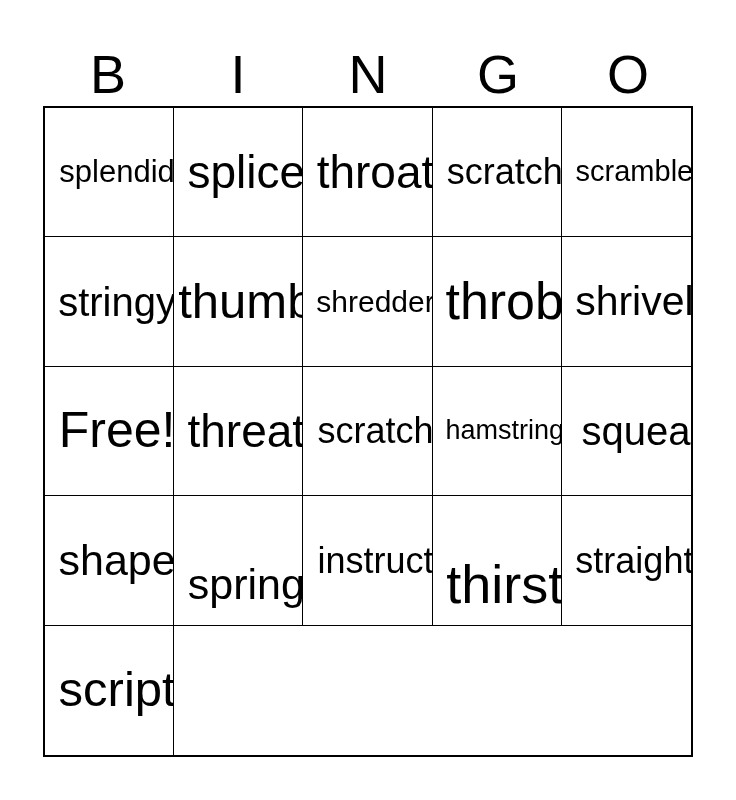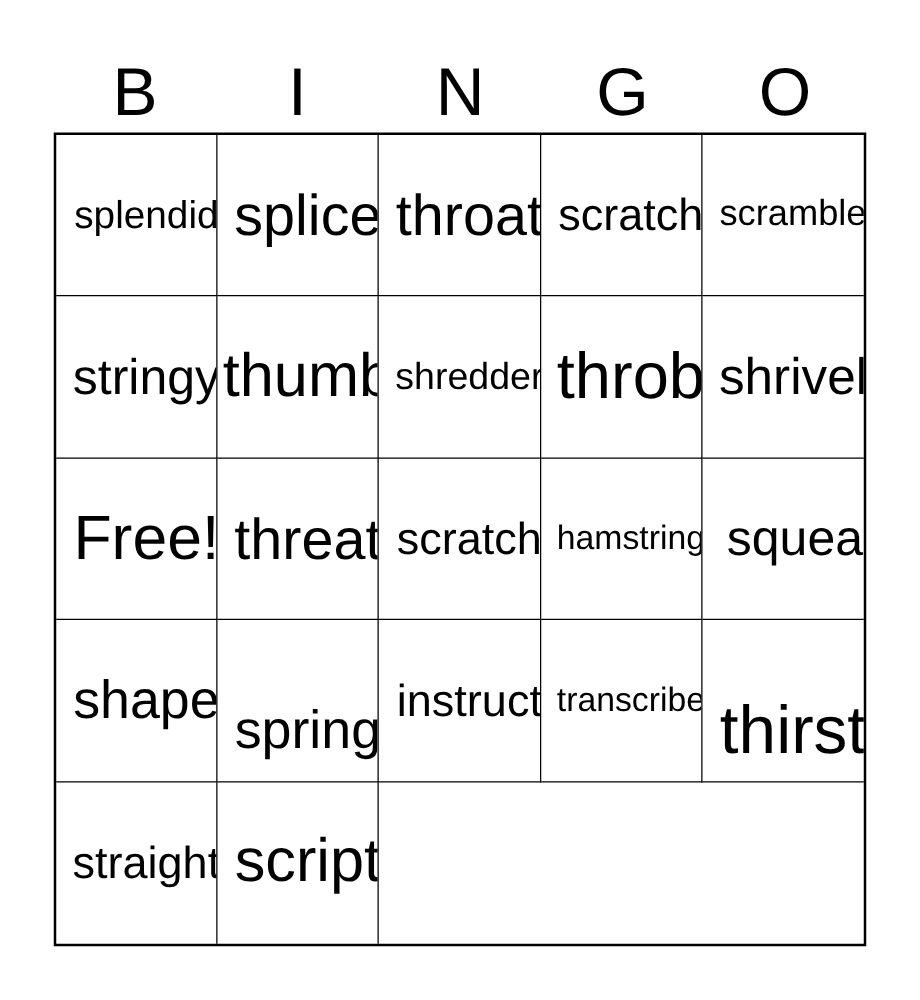--- a/index.html
+++ b/index.html
@@ -128,23 +128,20 @@
         <span class="cell-label" style="font-size: 43px;">shape</span>
       </div>
     <div class="cell">
         <span class="cell-label" style="font-size: 43px; margin-top: 48px;">spring</span>
       </div>
 
     <div class="cell">
         <span class="cell-label" style="font-size: 36px;">instruct</span>
       </div>
     <div class="cell">
-        <span class="cell-label" style="font-size: 27px;">transcribe</span>
-      </div>
-    <div class="cell">
         <span class="cell-label" style="font-size: 54px; margin-top: 48px;">thirst</span>
       </div>
     <div class="cell">
         <span class="cell-label" style="font-size: 36px;">straight</span>
       </div>
     <div class="cell">
         <span class="cell-label" style="font-size: 49px;">script</span>
       </div>
   </div>
 

